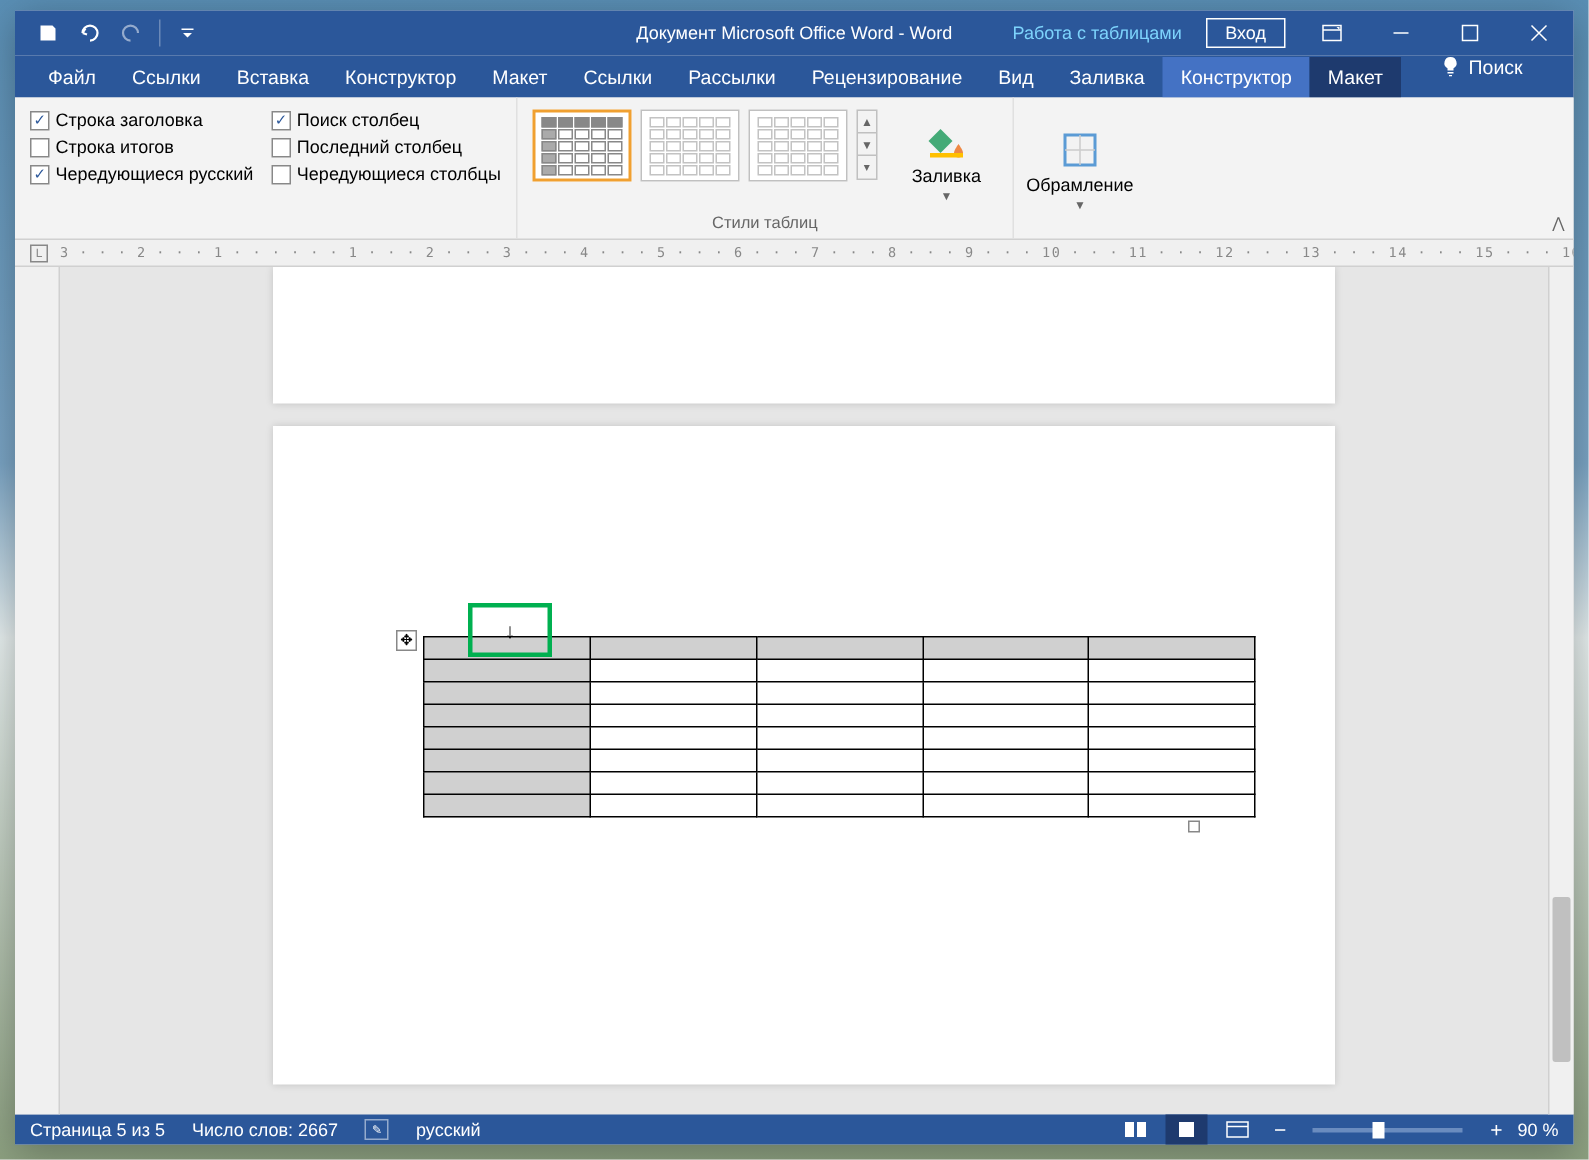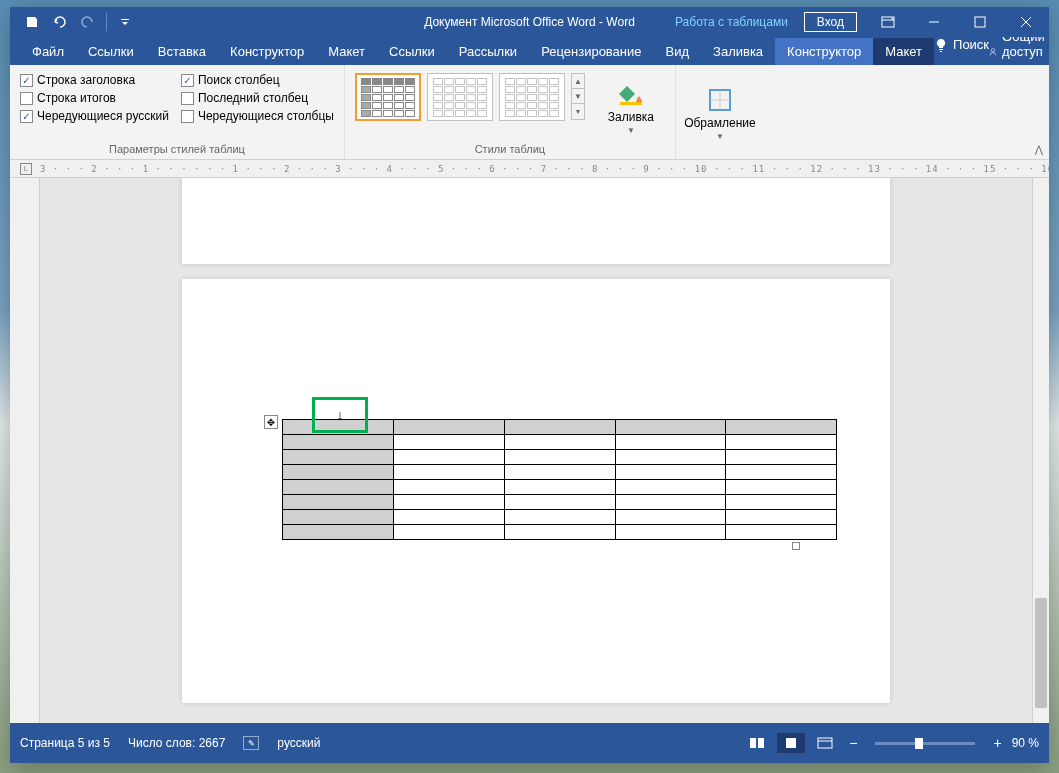--- a/index.html
+++ b/index.html
@@ -18,21 +18,21 @@
 .win-btns { display: flex; }
 .win-btn { width: 46px; height: 30px; display: flex; align-items: center; justify-content: center; cursor: pointer; }
 
 
 .ribbon-tabs { background: #2b579a; height: 28px; display: flex; align-items: flex-end; color: white; font-size: 13px; padding-left: 10px; }
 .ribbon-tab { padding: 6px 12px; cursor: pointer; white-space: nowrap; }
 .ribbon-tab.file { background: transparent; }
 .ribbon-tab.active { background: #4472c4; }
 .ribbon-tab.layout-active { background: #1e3a6e; }
 .ribbon-right { margin-left: auto; display: flex; align-items: center; padding-right: 15px; }
-.ribbon-right-item { padding: 6px 0; display: flex; align-items: flex-end; gap: 5px; cursor: pointer; }
+.ribbon-right-item { padding: 6px 26px; display: flex; align-items: flex-start; gap: 5px; cursor: pointer; }
 
 
 .ribbon { background: #f3f3f3; height: 95px; border-bottom: 1px solid #d0d0d0; display: flex; position: relative; }
 .ribbon-group { border-right: 1px solid #e0e0e0; padding: 4px 10px 2px 10px; display: flex; flex-direction: column; }
 .ribbon-group-content { flex: 1; display: flex; gap: 12px; }
 .ribbon-group-label { text-align: center; font-size: 11px; color: #666; padding: 2px 0; }
 .cb-col { display: flex; flex-direction: column; gap: 4px; font-size: 12px; padding-top: 4px; }
 .cb-item { display: flex; align-items: center; gap: 4px; cursor: pointer; }
 .cb-box { width: 13px; height: 13px; border: 1px solid #888; background: white; display: flex; align-items: center; justify-content: center; font-size: 10px; color: #2b579a; }
 .style-gallery { display: flex; gap: 6px; align-items: flex-start; padding-top: 4px; }
@@ -67,21 +67,21 @@
 .move-handle { position: absolute; left: -18px; top: -4px; width: 14px; height: 14px; border: 1px solid #888; background: white; display: flex; align-items: center; justify-content: center; font-size: 10px; cursor: move; }
 .resize-handle { position: absolute; right: -10px; bottom: -10px; width: 8px; height: 8px; border: 1px solid #888; background: white; }
 .doc-table { border-collapse: collapse; width: 555px; }
 .doc-table td { border: 1px solid black; height: 15px; }
 .doc-table td.first-col { background: #d0d0d0; width: 111px; }
 .doc-table tr.first-row td { background: #d0d0d0; }
 .col-select-cursor { position: absolute; left: 30px; top: -22px; width: 56px; height: 36px; border: 3px solid #00b050; display: flex; align-items: center; justify-content: center; pointer-events: none; }
 .col-select-cursor::after { content: "↓"; color: black; font-size: 14px; font-weight: bold; }
 
 
-.status-bar { height: 40px; background: #2b579a; color: white; font-size: 12px; display: flex; align-items: center; padding: 0 10px; gap: 18px; }
+.status-bar { height: 20px; background: #2b579a; color: white; font-size: 12px; display: flex; align-items: center; padding: 0 10px; gap: 18px; }
 .status-right { margin-left: auto; display: flex; align-items: center; gap: 6px; }
 .view-btn { width: 28px; height: 20px; display: flex; align-items: center; justify-content: center; cursor: pointer; }
 .view-btn.active { background: #1e3a6e; }
 .zoom-slider { width: 100px; height: 3px; background: #6a8cbf; position: relative; margin: 0 8px; }
 .zoom-thumb { position: absolute; left: 40px; top: -4px; width: 8px; height: 11px; background: white; }
 .zoom-btn { cursor: pointer; font-size: 14px; padding: 0 4px; }
 .lang-icon { width: 16px; height: 14px; border: 1px solid rgba(255,255,255,0.5); display: flex; align-items: center; justify-content: center; font-size: 8px; }
 
 svg { display: block; }
 </style>
@@ -202,21 +202,20 @@
           <div class="cb-item">
               <span class="cb-box"></span>
               <span>Последний столбец</span>
             </div>
           <div class="cb-item">
               <span class="cb-box"></span>
               <span>Чередующиеся столбцы</span>
             </div>
         </div>
       </div>
-      <div class="ribbon-group-label">Параметры стилей таблиц</div>
     </div>
 
     <div class="ribbon-group">
       <div class="ribbon-group-content">
         <div class="style-gallery">
           <div class="style-item sel">
             <div class="style-grid">
               <div class="style-cell h"></div>
                 <div class="style-cell h"></div>
                 <div class="style-cell h"></div>

